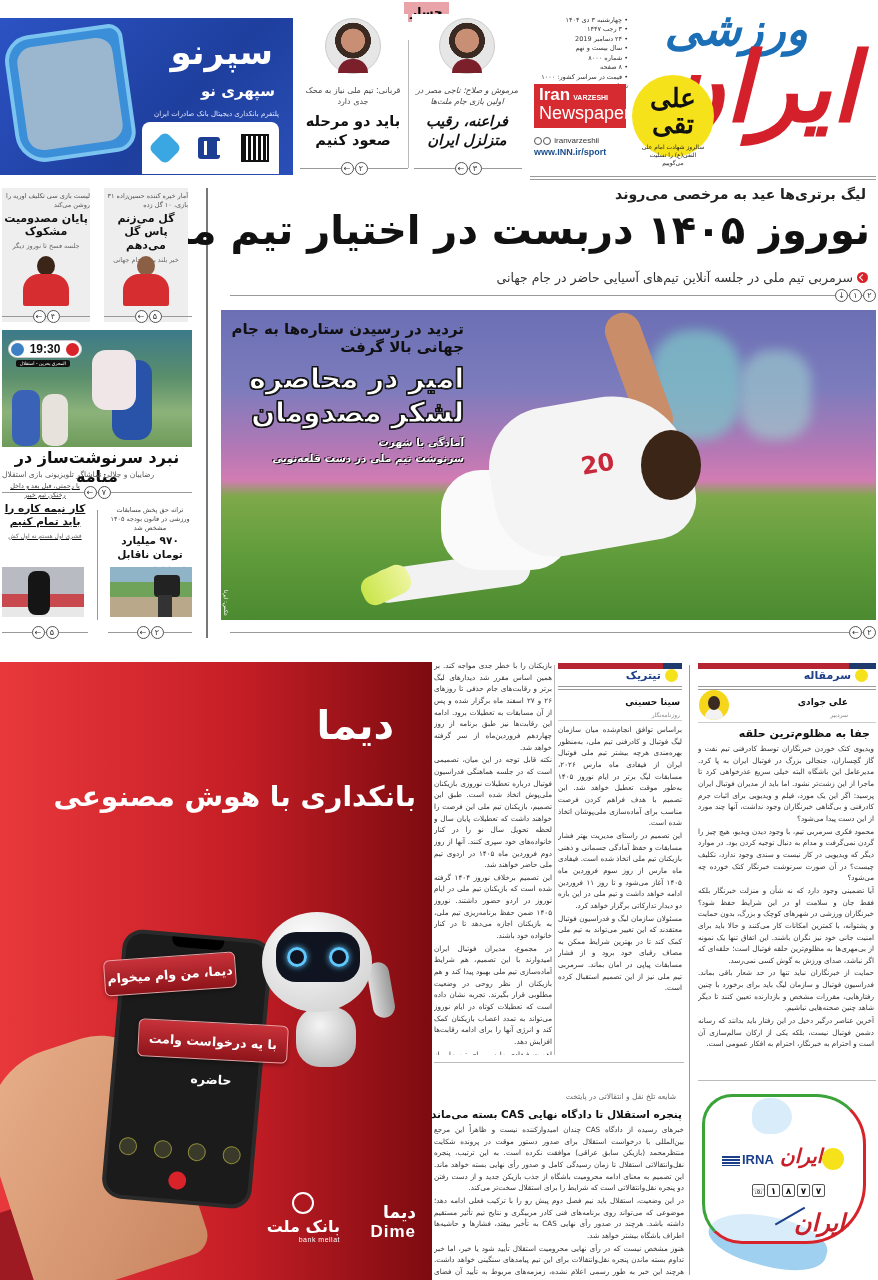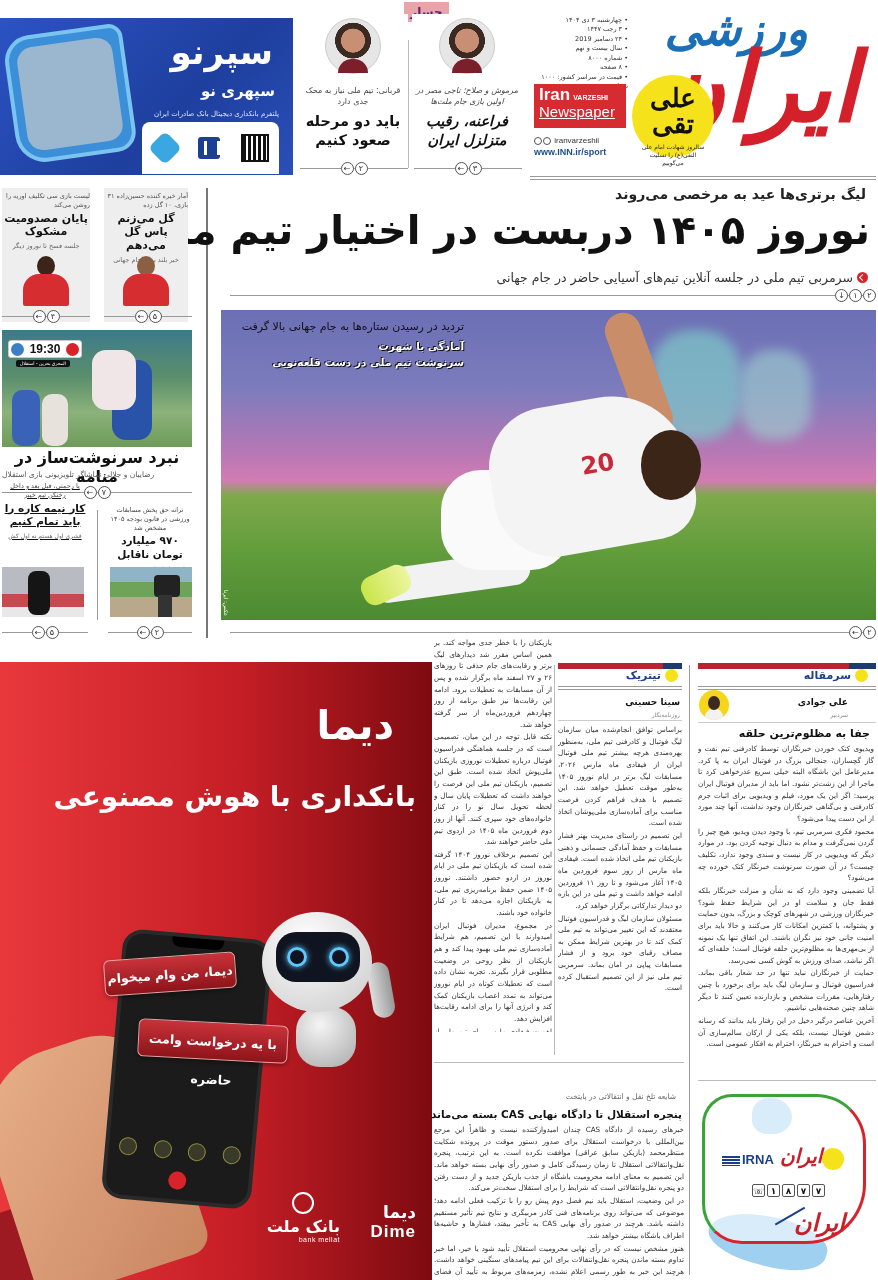--- a/index.html
+++ b/index.html
@@ -14,27 +14,27 @@
   .mast-iran { position: absolute; right: 20px; top: 40px; font-family: "DejaVu Serif", serif; font-size: 96px; font-weight: bold; color: #d4202a; font-style: italic; line-height: 1; letter-spacing: -4px; }
   .mast-varzeshi { position: absolute; right: 70px; top: 6px; font-family: "DejaVu Serif", serif; font-size: 46px; font-weight: bold; color: #1b6fb6; font-style: italic; line-height: 1; }
   .yellow-badge { left: 632px; top: 75px; width: 82px; height: 82px; border-radius: 50%; background: #f6e21b; text-align: center; padding-top: 10px; }
   .yellow-badge .calli { font-family: "DejaVu Serif", serif; font-size: 26px; font-weight: bold; color: #111; line-height: 1; }
   .yellow-badge .cap { font-size: 6px; color: #222; margin-top: 6px; line-height: 1.3; padding: 0 6px; }
   .meta-list { left: 536px; top: 16px; width: 92px; font-size: 6.5px; color: #333; line-height: 1.45; text-align: right; }
   .meta-list div::before { content: "• "; }
   .np-box { left: 534px; top: 84px; width: 92px; height: 44px; background: #d62b30; color: #fff; direction: ltr; text-align: left; padding: 2px 5px; font-family: "Liberation Sans", sans-serif; }
   .np-box .iran { font-size: 17px; font-weight: bold; line-height: 1; }
   .np-box .vz { font-size: 7px; font-weight: bold; margin-left: 3px; }
-  .np-box .news { font-size: 15px; line-height: 1.1; text-decoration: underline; }
+  .np-box .news { font-size: 18px; line-height: 1.1; }
   .social { left: 534px; top: 136px; width: 92px; font-family: "Liberation Sans", sans-serif; direction: ltr; text-align: left; font-size: 8px; color: #333; }
   .social .web { font-weight: bold; color: #1b4f8c; font-size: 9px; margin-top: 2px; }
   .social .sicon { display: inline-block; width: 8px; height: 8px; border-radius: 50%; border: 1.5px solid #555; vertical-align: middle; margin-right: 1px; }
 
   
-  .tag-jahar { left: 404px; top: 2px; width: 45px; height: 20px; background: #e8a4a8; color: #701a75; font-size: 12px; font-weight: bold; text-align: center; line-height: 20px; }
+  .tag-jahar { left: 404px; top: 2px; width: 45px; height: 20px; background: #e8a4a8; color: #000000; font-size: 12px; font-weight: bold; text-align: center; line-height: 20px; }
   .teaser-top { top: 14px; width: 110px; height: 160px; background: #fff; text-align: center; }
   .teaser-top .avatar { width: 56px; height: 56px; border-radius: 50%; background: radial-gradient(circle at 50% 40%, #c98f74 0 28%, #3a2a22 29% 42%, #e6e6e6 43%); margin: 4px auto 0; border: 1px solid #ccc; position: relative; }
   .teaser-top .avatar::after { content: ""; position: absolute; left: 12px; right: 12px; bottom: 0; height: 14px; background: #7b1f2a; border-radius: 14px 14px 0 0; }
   .teaser-top .kicker { font-size: 8px; color: #444; line-height: 1.35; margin-top: 12px; }
   .teaser-top .title { font-size: 14.5px; font-weight: bold; line-height: 1.35; margin-top: 4px; }
   .pager { display: inline-flex; gap: 1px; direction: ltr; }
   .pager span { display: inline-block; width: 13px; height: 13px; border: 1px solid #555; border-radius: 50%; font-size: 8px; line-height: 11px; text-align: center; color: #333; background: #fff; }
   .pager-line { position: absolute; height: 13px; display: flex; align-items: center; }
   .pager-line::before { content: ""; position: absolute; left: 0; right: 0; top: 6px; height: 1px; background: #999; z-index: 0; }
   .pager-line .pager { position: relative; z-index: 1; }
@@ -65,39 +65,39 @@
   .hero .blur1 { position: absolute; left: 430px; top: 20px; width: 90px; height: 110px; background: #7fc9c8; border-radius: 40px; filter: blur(6px); opacity: 0.7; }
   .hero .blur2 { position: absolute; left: 520px; top: 40px; width: 70px; height: 90px; background: #9fd3cf; border-radius: 30px; filter: blur(6px); opacity: 0.6; }
   .player-body { position: absolute; left: 270px; top: 90px; width: 200px; height: 150px; background: #f4f4f4; border-radius: 60px 80px 40px 60px; transform: rotate(-10deg); }
   .player-shorts { position: absolute; left: 220px; top: 160px; width: 130px; height: 100px; background: #fafafa; border-radius: 40px; }
   .player-head { position: absolute; left: 420px; top: 120px; width: 60px; height: 70px; background: #3a2516; border-radius: 50%; }
   .player-arm { position: absolute; left: 400px; top: 0px; width: 36px; height: 130px; background: #c98d6a; border-radius: 18px; transform: rotate(-20deg); }
   .player-leg { position: absolute; left: 150px; top: 250px; width: 160px; height: 34px; background: #f2f2f2; border-radius: 17px; transform: rotate(-8deg); }
   .boot { position: absolute; left: 140px; top: 260px; width: 50px; height: 30px; background: linear-gradient(90deg, #c9e54a, #eef5a0); border-radius: 12px; transform: rotate(-25deg); }
   .jersey-num { position: absolute; left: 360px; top: 140px; font-size: 24px; font-weight: bold; color: #c8283a; transform: rotate(-10deg); }
   .hero-text { position: absolute; right: 412px; top: 10px; width: 235px; text-align: right; color: #fff; }
-  .hero-text .k { font-size: 11px; font-weight: normal; color: #111; }
+  .hero-text .k { font-size: 15px; font-weight: bold; color: #111; }
   .hero-text .t { font-size: 28px; font-weight: 900; color: #fff; line-height: 1.2; -webkit-text-stroke: 1px #111; text-shadow: 1px 1px 0 #111, -1px -1px 0 #111, 1px -1px 0 #111, -1px 1px 0 #111; margin-top: 6px; }
   .hero-text .s { font-size: 10.5px; font-weight: bold; color: #fff; text-shadow: 1px 1px 0 #111, -1px -1px 0 #111; line-height: 1.5; margin-top: 6px; }
   .photo-credit { position: absolute; left: 2px; bottom: 4px; font-size: 5.5px; color: #fff; writing-mode: vertical-rl; }
 
   
   .side-card { background: #eeeeee; }
   .side-card .k { font-size: 6.5px; color: #555; text-align: right; line-height: 1.35; padding-top: 4px; }
   .side-card .t { font-size: 11px; font-weight: bold; text-align: center; line-height: 1.25; margin-top: 2px; }
   .side-card .s { font-size: 6.5px; color: #666; text-align: center; margin-top: 3px; }
   .side-photo { position: absolute; bottom: 14px; left: 50%; transform: translateX(-50%); width: 46px; height: 52px; }
   .side-photo .head { width: 18px; height: 20px; border-radius: 50%; background: #8a5f44; margin: 0 auto; }
   .side-photo .torso { width: 46px; height: 32px; background: #d62d31; border-radius: 16px 16px 2px 2px; margin-top: -2px; }
   .match-photo { left: 2px; top: 330px; width: 190px; height: 117px; background: linear-gradient(180deg, #3d7a8a 0%, #5a8e6c 40%, #8cb27a 70%, #6d9b5a 100%); overflow: hidden; }
   .match-photo .p1 { position: absolute; left: 110px; top: 30px; width: 40px; height: 80px; background: #2953a8; border-radius: 14px; }
   .match-photo .p2 { position: absolute; left: 90px; top: 20px; width: 44px; height: 60px; background: #f0e6e8; border-radius: 14px; }
   .match-photo .p3 { position: absolute; left: 10px; top: 60px; width: 28px; height: 56px; background: #3a62b7; border-radius: 10px; }
   .match-photo .p4 { position: absolute; left: 40px; top: 64px; width: 26px; height: 52px; background: #e7e2dc; border-radius: 10px; }
-  .score-pill { position: absolute; left: 6px; top: 10px; width: 74px; height: 18px; background: #fff; border-radius: 3px; border: 1.5px solid #ccc; direction: ltr; display: flex; align-items: center; justify-content: space-between; padding: 0 2px; }
+  .score-pill { position: absolute; left: 6px; top: 10px; width: 74px; height: 18px; background: #fff; border-radius: 9px; border: 1.5px solid #ccc; direction: ltr; display: flex; align-items: center; justify-content: space-between; padding: 0 2px; }
   .score-pill .c1 { width: 13px; height: 13px; border-radius: 50%; background: #3d7fc4; }
   .score-pill .c2 { width: 13px; height: 13px; border-radius: 50%; background: #d8232a; }
   .score-pill .time { font-family: "Liberation Sans", sans-serif; font-size: 12px; font-weight: bold; color: #111; }
   .score-sub { position: absolute; left: 14px; top: 30px; background: #111; color: #fff; font-size: 4.5px; padding: 1px 4px; border-radius: 2px; }
   .match-title { left: 2px; top: 448px; width: 190px; text-align: center; font-size: 16px; font-weight: 900; }
   .match-sub { left: 2px; top: 470px; width: 190px; text-align: left; font-size: 7.5px; color: #555; }
   .small-story .k { font-size: 6.5px; color: #444; text-align: center; line-height: 1.35; }
   .small-story .t { font-size: 10.5px; font-weight: bold; text-align: center; line-height: 1.3; margin-top: 2px; }
   .small-story .s { font-size: 6px; color: #666; text-align: center; margin-top: 3px; }
   .thumb { position: absolute; width: 82px; height: 50px; }
@@ -247,20 +247,24 @@
   <div class="blur2"></div>
   <div class="player-arm"></div>
   <div class="player-leg"></div>
   <div class="boot"></div>
   <div class="player-shorts"></div>
   <div class="player-body"></div>
   <div class="jersey-num">20</div>
   <div class="player-head"></div>
   <div class="hero-text">
     <div class="k">تردید در رسیدن ستاره‌ها به جام جهانی بالا گرفت</div>
+    <div class="t">
+        <div>امیر در محاصره</div>
+        <div>لشکر مصدومان</div>
+      </div>
     <div class="s">
         <div>آمادگی با شهرت</div>
         <div>سرنوشت تیم ملی در دست قلعه‌نویی</div>
       </div>
   </div>
   <div class="photo-credit">عکس: ایرنا</div>
 </div>
 <div class="pager-line" style="left:230px; top:626px; width:646px;">
   <span class="pager">
       <span>←</span>
@@ -435,21 +439,21 @@
 <div class="rule" style="left:558px; top:689px; width:124px;"></div>
 <div class="author" style="right:198px; top:697px;">سینا حسینی</div>
 <div class="author-role" style="right:198px; top:711px;">روزنامه‌نگار</div>
 <div class="rule" style="left:558px; top:720px; width:124px; background:#ccc;"></div>
 <div class="body-text" style="left:558px; top:724px; width:124px; height:330px; overflow:hidden;">
   <p>براساس توافق انجام‌شده میان سازمان لیگ فوتبال و کادرفنی تیم ملی، به‌منظور بهره‌مندی هرچه بیشتر تیم ملی فوتبال ایران از فیفادی ماه مارس ۲۰۲۶، مسابقات لیگ برتر در ایام نوروز ۱۴۰۵ به‌طور موقت تعطیل خواهد شد. این تصمیم با هدف فراهم کردن فرصت مناسب برای آماده‌سازی ملی‌پوشان اتخاذ شده است.</p>
   <p>این تصمیم در راستای مدیریت بهتر فشار مسابقات و حفظ آمادگی جسمانی و ذهنی بازیکنان تیم ملی اتخاذ شده است. فیفادی ماه مارس از روز سوم فروردین ماه ۱۴۰۵ آغاز می‌شود و تا روز ۱۱ فروردین ادامه خواهد داشت و تیم ملی در این بازه دو دیدار تدارکاتی برگزار خواهد کرد.</p>
   <p>مسئولان سازمان لیگ و فدراسیون فوتبال معتقدند که این تغییر می‌تواند به تیم ملی کمک کند تا در بهترین شرایط ممکن به مصاف رقبای خود برود و از فشار مسابقات پیاپی در امان بماند. سرمربی تیم ملی نیز از این تصمیم استقبال کرده است.</p>
 
 </div>
-<div class="body-text" style="left:434px; top:637px; width:118px; height:395px; overflow:hidden;">
+<div class="body-text" style="left:434px; top:660px; width:118px; height:395px; overflow:hidden;">
   <p>بازیکنان را با خطر جدی مواجه کند. بر همین اساس مقرر شد دیدارهای لیگ برتر و رقابت‌های جام حذفی تا روزهای ۲۶ و ۲۷ اسفند ماه برگزار شده و پس از آن مسابقات به تعطیلات برود. ادامه این رقابت‌ها نیز طبق برنامه از روز چهاردهم فروردین‌ماه از سر گرفته خواهد شد.</p>
   <p>نکته قابل توجه در این میان، تصمیمی است که در جلسه هماهنگی فدراسیون فوتبال درباره تعطیلات نوروزی بازیکنان ملی‌پوش اتخاذ شده است. طبق این تصمیم، بازیکنان تیم ملی این فرصت را خواهند داشت که تعطیلات پایان سال و لحظه تحویل سال نو را در کنار خانواده‌های خود سپری کنند. آنها از روز دوم فروردین ماه ۱۴۰۵ در اردوی تیم ملی حاضر خواهند شد.</p>
   <p>این تصمیم برخلاف نوروز ۱۴۰۴ گرفته شده است که بازیکنان تیم ملی در ایام نوروز در اردو حضور داشتند. نوروز ۱۴۰۵ ضمن حفظ برنامه‌ریزی تیم ملی، به بازیکنان اجازه می‌دهد تا در کنار خانواده خود باشند.</p>
   <p>در مجموع، مدیران فوتبال ایران امیدوارند با این تصمیم، هم شرایط آماده‌سازی تیم ملی بهبود پیدا کند و هم بازیکنان از نظر روحی در وضعیت مطلوبی قرار بگیرند. تجربه نشان داده است که تعطیلات کوتاه در ایام نوروز می‌تواند به تمدد اعصاب بازیکنان کمک کند و انرژی آنها را برای ادامه رقابت‌ها افزایش دهد.</p>
   <p>اهمیت فیفادی مارس برای تیم ملی از این جهت است که آخرین فرصت جدی برای ارزیابی بازیکنان پیش از اعلام فهرست نهایی جام جهانی محسوب می‌شود و نخستین ماه سال ۱۴۰۵، تداخل بازی‌های باشگاهی و ملی می‌تواند سلامت بازیکنان را تحت تاثیر قرار دهد و ایام معطوف به آماده‌سازی تیم ملی ایران خواهد شد.</p>
 </div>
 <div class="vrule" style="left:554px; top:665px; height:390px; width:1px; background:#bbb;"></div>
 <div class="rule" style="left:434px; top:1062px; width:250px; background:#bbb;"></div>
 
 <div class="bottom-story-kicker" style="right:202px; top:1092px;">شایعه تلخ نقل و انتقالاتی در پایتخت</div>

